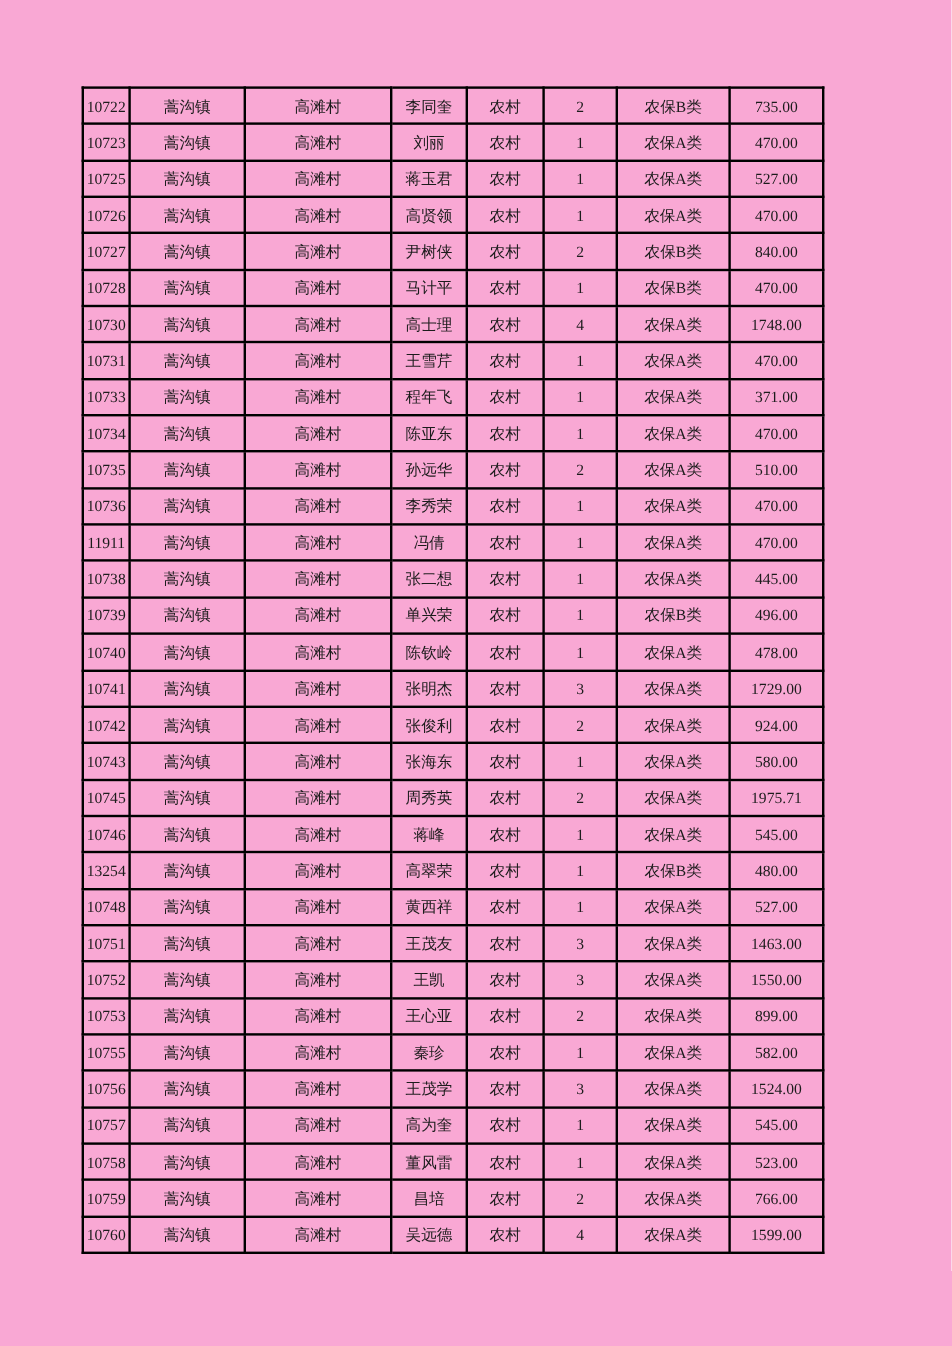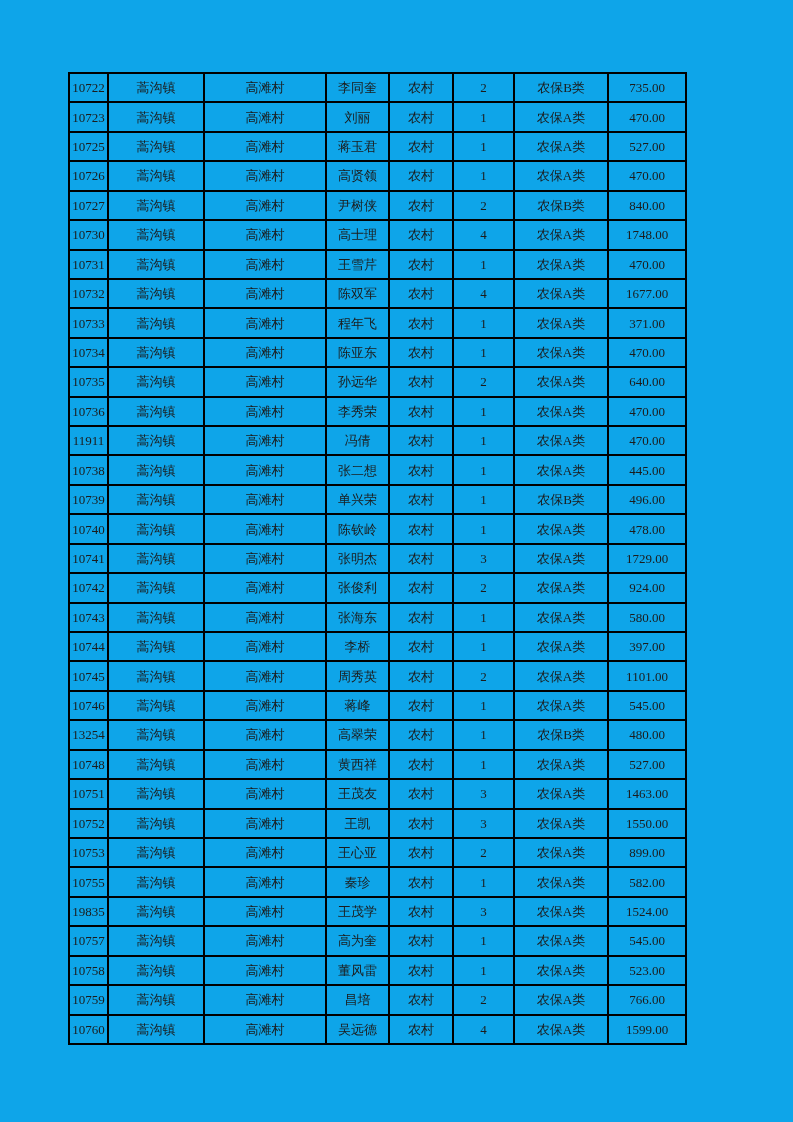--- a/index.html
+++ b/index.html
@@ -8,21 +8,21 @@
     height: 1122px;
     background: #ffffff;
     font-family: "Liberation Serif", "DejaVu Serif", serif;
     color: #000000;
     overflow: hidden;
   }
   .page {
     position: relative;
     width: 793px;
     height: 1122px;
-    background: #0ea5e9;
+    background: #f9a8d4;
   }
   table.roster {
     position: absolute;
     left: 68px;
     top: 72px;
     width: 617px;
     height: 973px;
     border-collapse: collapse;
     table-layout: fixed;
   }
@@ -100,50 +100,50 @@
           <td>10727</td>
           <td>蒿沟镇</td>
           <td>高滩村</td>
           <td>尹树侠</td>
           <td>农村</td>
           <td>2</td>
           <td>农保B类</td>
           <td>840.00</td>
         </tr>
         <tr>
+          <td>10728</td>
+          <td>蒿沟镇</td>
+          <td>高滩村</td>
+          <td>马计平</td>
+          <td>农村</td>
+          <td>1</td>
+          <td>农保B类</td>
+          <td>470.00</td>
+        </tr>
+        <tr>
           <td>10730</td>
           <td>蒿沟镇</td>
           <td>高滩村</td>
           <td>高士理</td>
           <td>农村</td>
           <td>4</td>
           <td>农保A类</td>
           <td>1748.00</td>
         </tr>
         <tr>
           <td>10731</td>
           <td>蒿沟镇</td>
           <td>高滩村</td>
           <td>王雪芹</td>
           <td>农村</td>
           <td>1</td>
           <td>农保A类</td>
           <td>470.00</td>
         </tr>
         <tr>
-          <td>10732</td>
-          <td>蒿沟镇</td>
-          <td>高滩村</td>
-          <td>陈双军</td>
-          <td>农村</td>
-          <td>4</td>
-          <td>农保A类</td>
-          <td>1677.00</td>
-        </tr>
-        <tr>
           <td>10733</td>
           <td>蒿沟镇</td>
           <td>高滩村</td>
           <td>程年飞</td>
           <td>农村</td>
           <td>1</td>
           <td>农保A类</td>
           <td>371.00</td>
         </tr>
         <tr>
@@ -157,21 +157,21 @@
           <td>470.00</td>
         </tr>
         <tr>
           <td>10735</td>
           <td>蒿沟镇</td>
           <td>高滩村</td>
           <td>孙远华</td>
           <td>农村</td>
           <td>2</td>
           <td>农保A类</td>
-          <td>640.00</td>
+          <td>510.00</td>
         </tr>
         <tr>
           <td>10736</td>
           <td>蒿沟镇</td>
           <td>高滩村</td>
           <td>李秀荣</td>
           <td>农村</td>
           <td>1</td>
           <td>农保A类</td>
           <td>470.00</td>
@@ -240,38 +240,28 @@
           <td>10743</td>
           <td>蒿沟镇</td>
           <td>高滩村</td>
           <td>张海东</td>
           <td>农村</td>
           <td>1</td>
           <td>农保A类</td>
           <td>580.00</td>
         </tr>
         <tr>
-          <td>10744</td>
-          <td>蒿沟镇</td>
-          <td>高滩村</td>
-          <td>李桥</td>
-          <td>农村</td>
-          <td>1</td>
-          <td>农保A类</td>
-          <td>397.00</td>
-        </tr>
-        <tr>
           <td>10745</td>
           <td>蒿沟镇</td>
           <td>高滩村</td>
           <td>周秀英</td>
           <td>农村</td>
           <td>2</td>
           <td>农保A类</td>
-          <td>1101.00</td>
+          <td>1975.71</td>
         </tr>
         <tr>
           <td>10746</td>
           <td>蒿沟镇</td>
           <td>高滩村</td>
           <td>蒋峰</td>
           <td>农村</td>
           <td>1</td>
           <td>农保A类</td>
           <td>545.00</td>
@@ -330,21 +320,21 @@
           <td>10755</td>
           <td>蒿沟镇</td>
           <td>高滩村</td>
           <td>秦珍</td>
           <td>农村</td>
           <td>1</td>
           <td>农保A类</td>
           <td>582.00</td>
         </tr>
         <tr>
-          <td>19835</td>
+          <td>10756</td>
           <td>蒿沟镇</td>
           <td>高滩村</td>
           <td>王茂学</td>
           <td>农村</td>
           <td>3</td>
           <td>农保A类</td>
           <td>1524.00</td>
         </tr>
         <tr>
           <td>10757</td>

